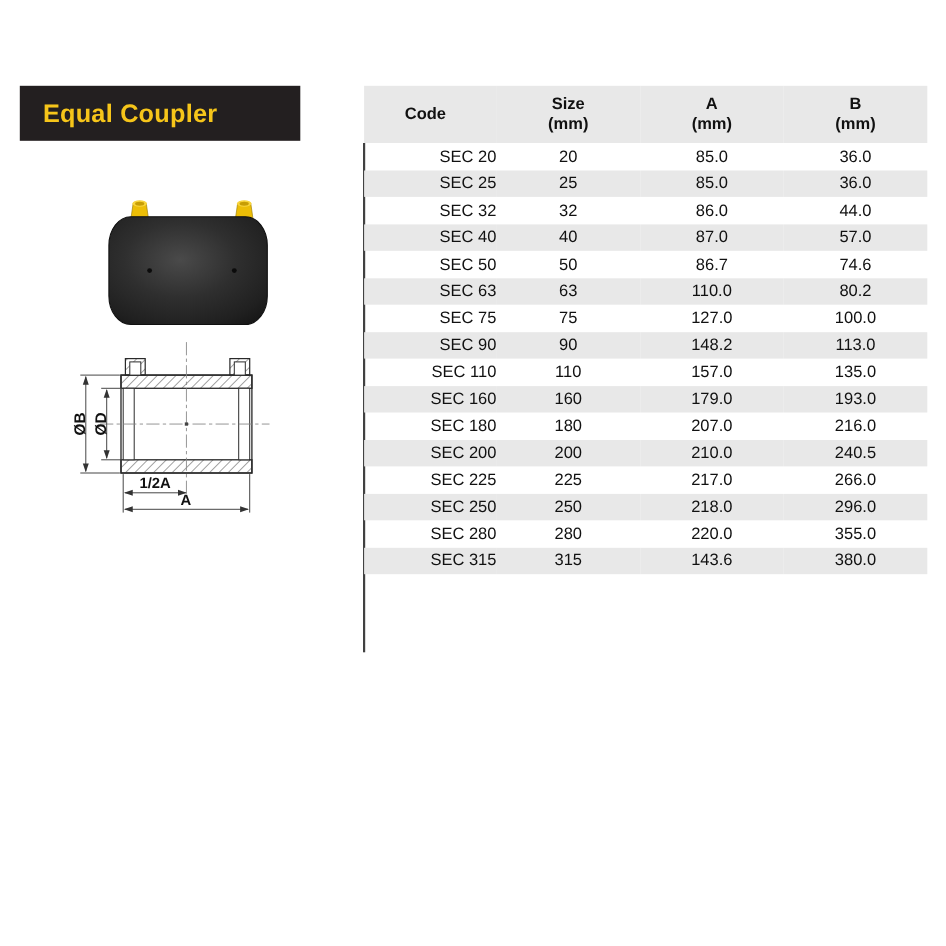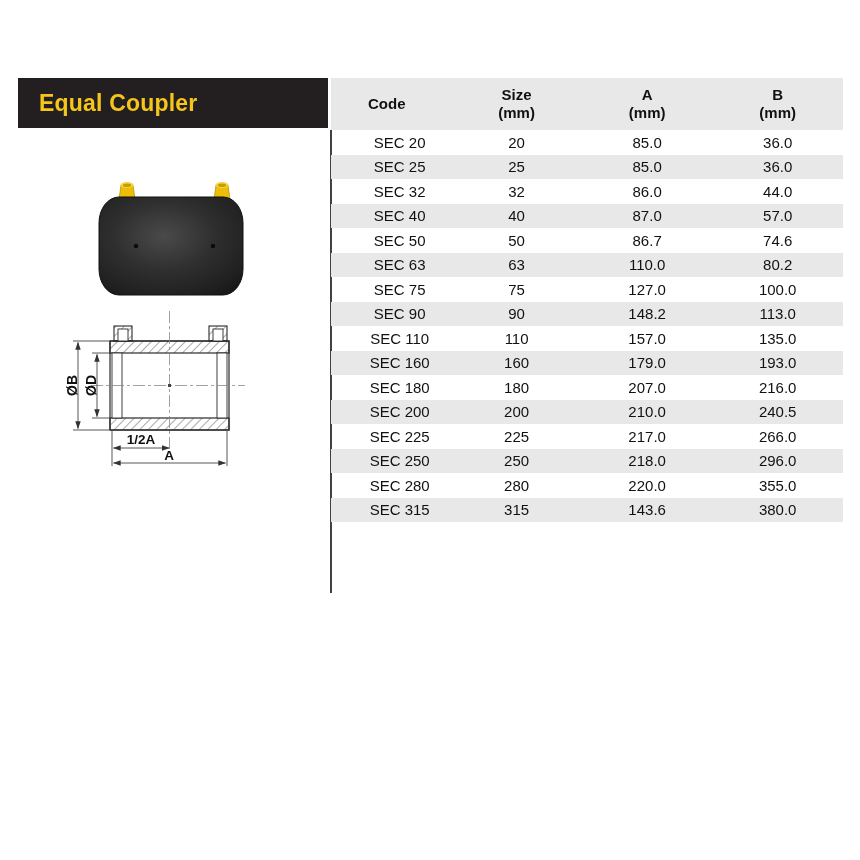--- a/index.html
+++ b/index.html
@@ -2,21 +2,21 @@
 <html><head>
 <meta charset="utf-8">
 <style>
   html,body{margin:0;padding:0;background:#ffffff;}
   .page{
     position:relative;width:860px;height:860px;background:#ffffff;
     font-family:"Liberation Sans", sans-serif;overflow:hidden;
   }
   
   .title-bar{
-    position:absolute;left:18px;top:78px;width:310px;height:50px;
+    position:absolute;left:18px;top:78px;width:255px;height:50px;
     background:#231f20;display:flex;align-items:center;
     padding-left:21px;box-sizing:border-box;
   }
   .title-bar .title-text{
     color:#f6c51a;font-size:23px;font-weight:700;letter-spacing:.2px;
   }
   
   .v-divider{
     position:absolute;left:330px;top:130px;width:2px;height:463px;background:#414141;
   }
@@ -29,21 +29,21 @@
     background:#e8e8e8;height:52px;padding:0;
     font-size:15px;font-weight:700;color:#111;
     text-align:center;vertical-align:middle;line-height:18px;
   }
   .spec-table thead th.code-col{text-align:left;padding-left:37px;}
   .spec-table thead th span{display:block;}
   .spec-table tbody td{
     height:24.5px;padding:0;font-size:15px;color:#111;
     text-align:center;vertical-align:middle;white-space:nowrap;
   }
-  .spec-table tbody td.code-cell{text-align:center;padding-left:17px;}
+  .spec-table tbody td.code-cell{text-align:right;padding-left:17px;}
   .spec-table tbody tr:nth-child(even){background:#e8e8e8;}
   
   .photo-svg{position:absolute;left:95px;top:164px;width:152px;height:136px;}
   .diagram-svg{position:absolute;left:45px;top:303px;width:212px;height:178px;}
   .diagram-svg text{font-family:"Liberation Sans", sans-serif;}
 </style>
 </head>
 <body>
 
 <div class="page">

